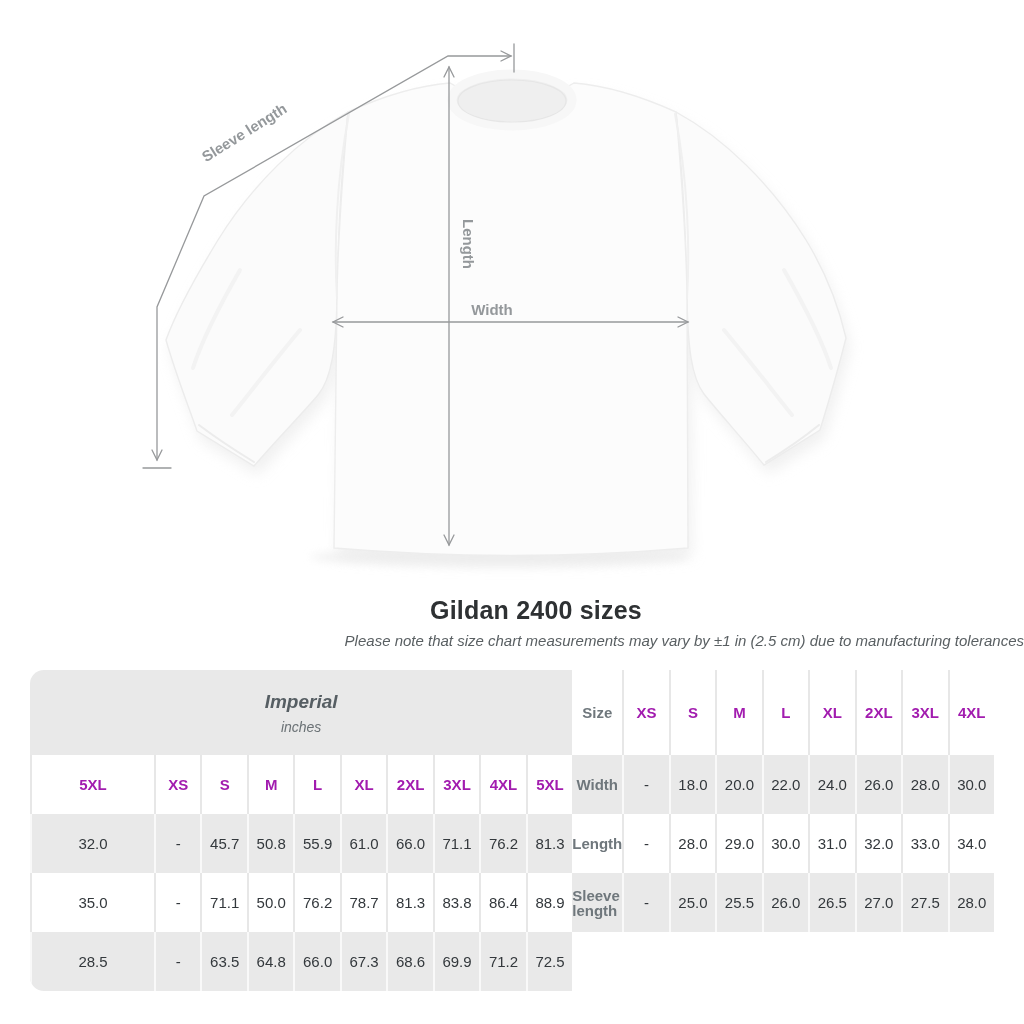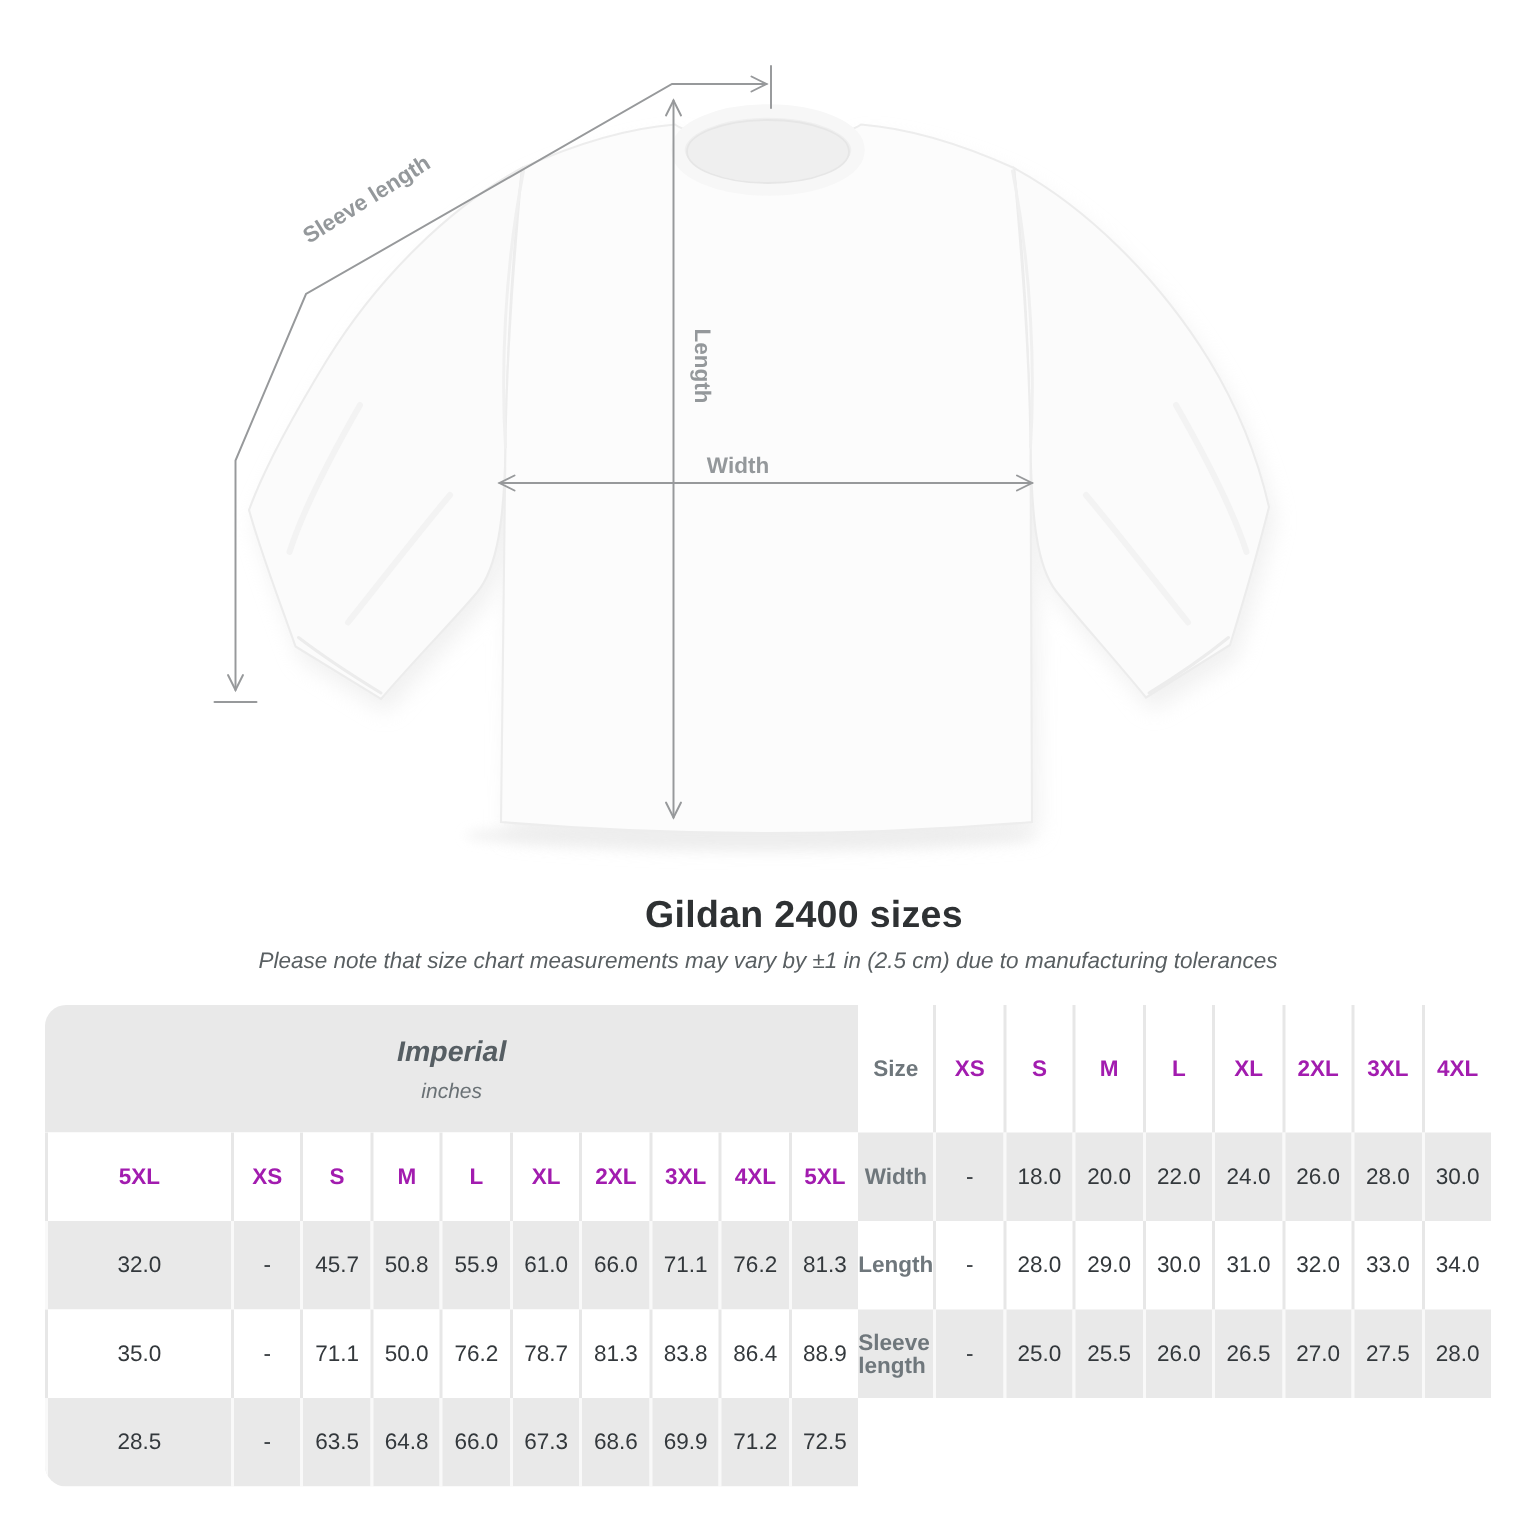--- a/index.html
+++ b/index.html
@@ -3,21 +3,21 @@
 <meta charset="utf-8">
 <style>
   html,body{margin:0;padding:0;background:#ffffff;}
   body{font-family:"Liberation Sans", sans-serif; -webkit-font-smoothing:antialiased;}
   .page{position:relative;width:1024px;height:1024px;background:#ffffff;overflow:hidden;}
 
   .shirt-svg{position:absolute;left:0;top:0;}
 
   .title{position:absolute;left:0;top:596px;width:1024px;text-align:center;
          font-size:25px;font-weight:bold;color:#2e3133;letter-spacing:.2px;padding-left:24px;}
-  .subtitle{position:absolute;left:0;top:632px;width:1024px;text-align:center;
+  .subtitle{position:absolute;left:0;top:632px;width:1024px;text-align:right;
          font-size:15px;font-style:italic;color:#595f62;}
 
   .size-table{position:absolute;left:30px;top:670px;width:964px;
          display:grid;grid-template-columns:124px repeat(18,1fr);
          grid-template-rows:85px repeat(4,59px);
          border-radius:14px;overflow:hidden;}
   .sec-cell{background:#e9e9e9;display:flex;flex-direction:column;align-items:center;justify-content:center;gap:6px;}
   .sec-label{font-size:19px;font-weight:bold;font-style:italic;color:#565e63;}
   .sec-unit{font-size:14px;font-style:italic;color:#6a7175;}
   .cell{display:flex;align-items:center;justify-content:center;font-size:15px;line-height:1;}

